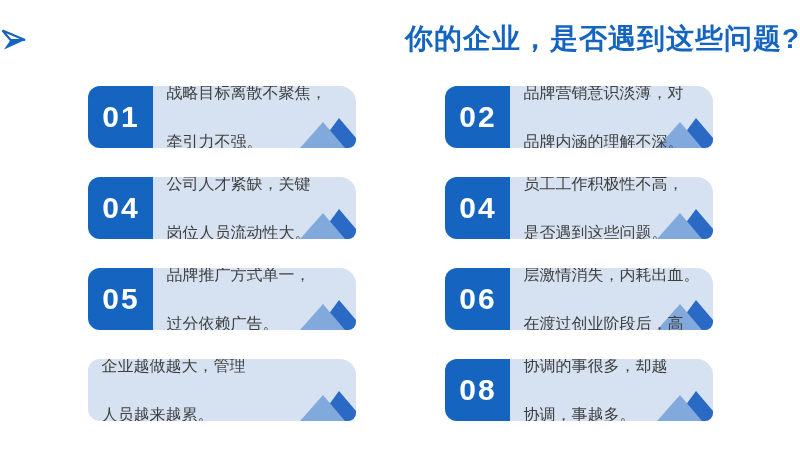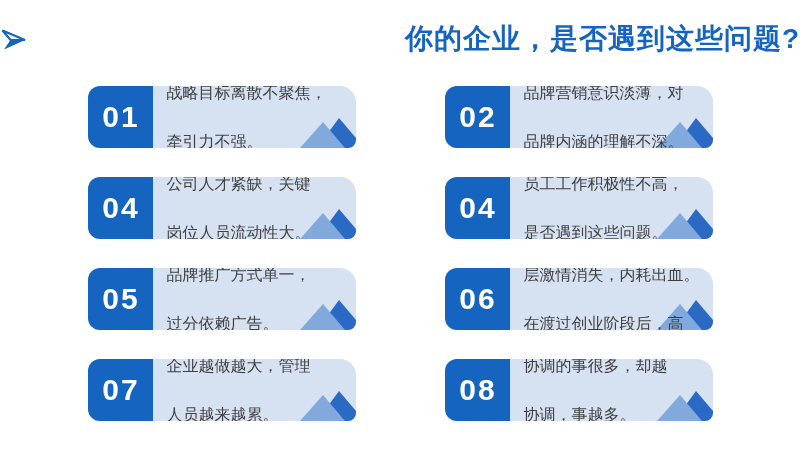--- a/index.html
+++ b/index.html
@@ -172,21 +172,20 @@
           <span>层激情消失，内耗出血。</span>
           <span>在渡过创业阶段后，高</span>
         </div>
       <svg class="mountain" viewBox="0 0 56 37" aria-hidden="true">
         <polygon points="17,37 39,7 56,27 56,37" fill="var(--mountain-dark)"></polygon>
         <polygon points="0,37 23,11 45,37" fill="var(--mountain-light)"></polygon>
       </svg>
     </div>
 
     <div class="card">
-      <div class="badge">07</div>
       <div class="card-text">
           <span>企业越做越大，管理</span>
           <span>人员越来越累。</span>
         </div>
       <svg class="mountain" viewBox="0 0 56 37" aria-hidden="true">
         <polygon points="17,37 39,7 56,27 56,37" fill="var(--mountain-dark)"></polygon>
         <polygon points="0,37 23,11 45,37" fill="var(--mountain-light)"></polygon>
       </svg>
     </div>
 

